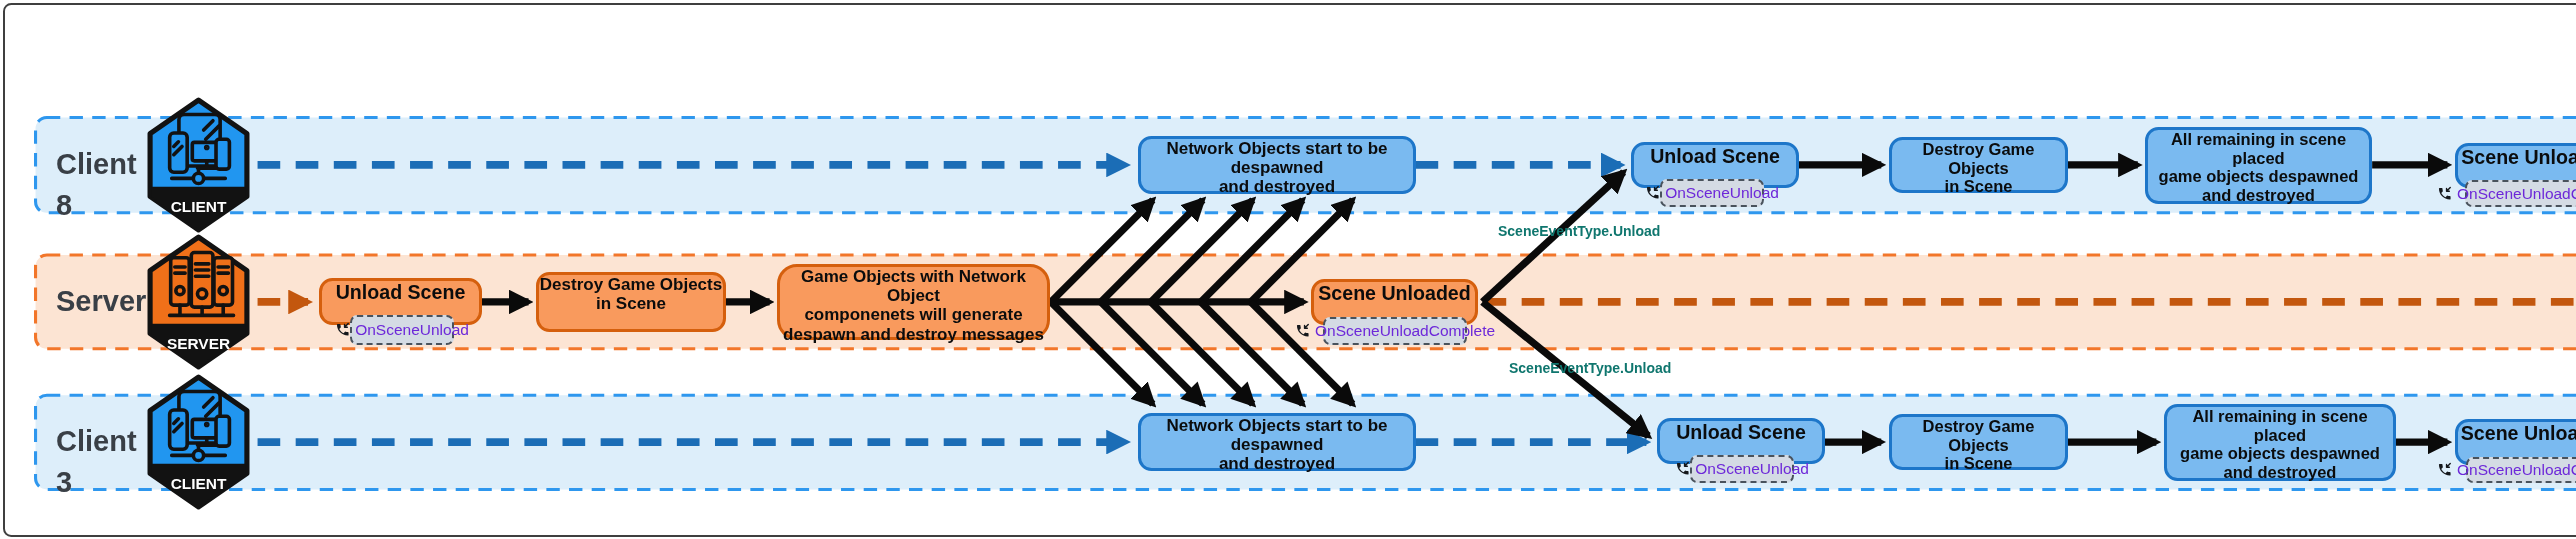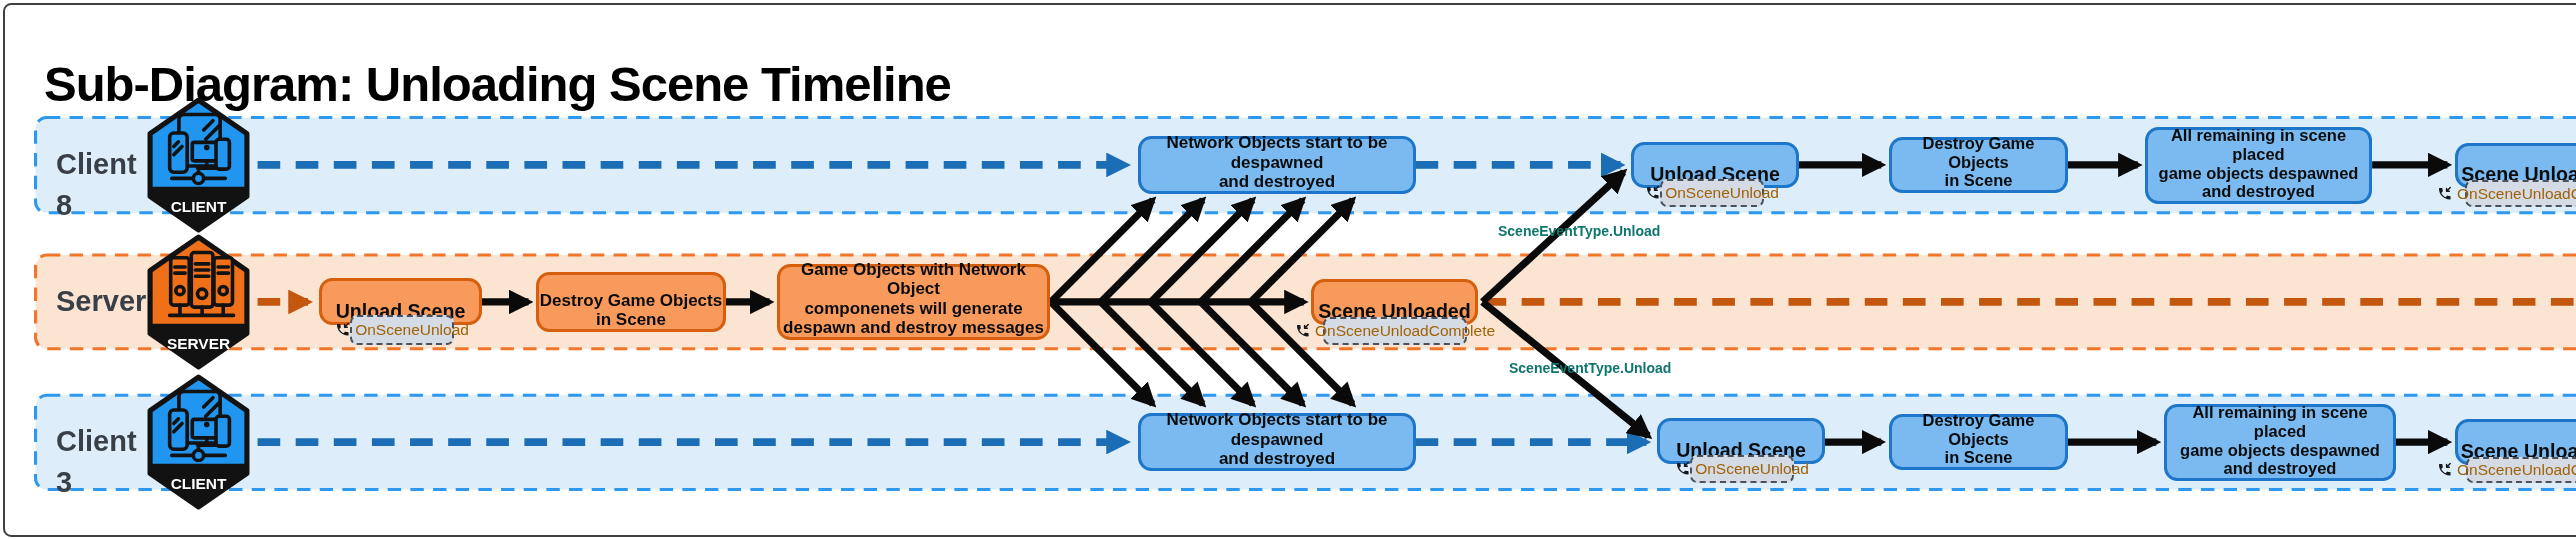--- a/index.html
+++ b/index.html
@@ -8,29 +8,29 @@
   #frame{position:absolute;inset:3.1px;border:2.6px solid #3f3f3f;border-radius:8.2px;pointer-events:none;}
   #page-title{position:absolute;left:44px;top:23px;font-size:49px;font-weight:700;color:#000;
               letter-spacing:-1px;white-space:nowrap;}
   
   #overlay{position:absolute;left:0;top:0;}
   
   .lane-label{position:absolute;left:56px;width:98px;height:41px;line-height:41px;
               font-size:29px;font-weight:700;color:#393f46;}
   .hex{position:absolute;left:147px;width:103px;height:136px;}
   
-  .node{position:absolute;box-sizing:border-box;border-radius:13.4px;display:flex;align-items:flex-end;
+  .node{position:absolute;box-sizing:border-box;border-radius:13.4px;display:flex;align-items:flex-start;
         justify-content:center;text-align:center;font-weight:700;color:#0b0c0d;
         white-space:pre-line;line-height:1.13;z-index:3;}
   .node.client{background:#7abaf0;border:3.6px solid #1d76c9;}
   .node.server{background:#f99a5d;border:3.6px solid #d55f0d;}
   .badge{position:absolute;box-sizing:border-box;background:#d4dbe4;border:2.1px dashed #49525c;
          border-radius:7.2px;display:flex;align-items:center;justify-content:center;gap:4.6px;
          z-index:4;}
-  .badge .blabel{font-size:15.5px;color:#a16207;white-space:nowrap;}
+  .badge .blabel{font-size:15.5px;color:#6d28d9;white-space:nowrap;}
   .bicon,.licon{display:inline-flex;align-items:center;}
   .edge-label{position:absolute;font-size:14px;font-weight:700;color:#0f766e;white-space:nowrap;z-index:2;}
 </style>
 </head>
 <body>
 
 <div id="canvas">
 
   <svg id="overlay" width="2776" height="540" viewBox="0 0 5389 1048">
     <defs>
@@ -95,21 +95,20 @@
     </g>
 
     <g stroke="#0a0a0a" stroke-width="14" fill="none">
       <path d="M2878,586 L3152,334" marker-end="url(#mk-black)"></path>
       <path d="M2878,586 L3200,846" marker-end="url(#mk-black)"></path>
     </g>
   </svg>
 
   <div id="frame"></div>
 
-  <h1 id="page-title">Sub-Diagram: Unloading Scene Timeline</h1>
 
   <div class="lane-label" style="top:144px">Client 8</div>
   <div class="lane-label" style="top:281px">Server</div>
   <div class="lane-label" style="top:421px">Client 3</div>
 
   <svg class="hex" style="top:97px" viewBox="0 0 200 264">
     <polygon points="100,6 194,71 194,193 100,258 6,193 6,71" fill="#2196f0" stroke="#121212" stroke-width="10" stroke-linejoin="round"></polygon>
     <path d="M8,174 H192 V193 L100,257 L8,193 Z" fill="#121212"></path>
     <g stroke="#121212" stroke-width="7" fill="none" stroke-linecap="round" stroke-linejoin="round">
       <rect x="62" y="34" width="80" height="100" rx="10"></rect>
@@ -169,21 +168,21 @@
         <span class="bicon">
           <svg width="15.5" height="15.5" viewBox="0 0 24 24">
             <path fill="#15181c" d="M6.62 10.79c1.44 2.83 3.76 5.14 6.59 6.59l2.2-2.21c.27-.27.67-.36 1.02-.24 1.12.37 2.33.57 3.57.57.55 0 1 .45 1 1V20c0 .55-.45 1-1 1-9.39 0-17-7.61-17-17 0-.55.45-1 1-1h3.5c.55 0 1 .45 1 1 0 1.25.2 2.45.57 3.57.11.35.03.74-.25 1.02l-2.2 2.2z"></path>
             <path d="M20.5 2.5 L14.8 8.2 M14.8 8.2 L14.8 3.9 M14.8 8.2 L19.1 8.2" stroke="#15181c" stroke-width="2.2" fill="none" stroke-linecap="round"></path>
           </svg>
         </span>
         <span class="blabel">OnSceneUnload</span>
       </div>
       <div class="node server" style="left: 536px; top: 272px; width: 190px; height: 60px; font-size: 17px;"><span>Destroy Game Objects
 in Scene</span></div>
-      <div class="node server" style="left: 777px; top: 264px; width: 273px; height: 76px; font-size: 17px;"><span>Game Objects with Network Object
+      <div class="node server" style="left: 777px; top: 264px; width: 273px; height: 76px; font-size: 17px; border-radius: 20px;"><span>Game Objects with Network Object
 componenets will generate
 despawn and destroy messages</span></div>
       <div class="node server" style="left: 1311px; top: 279px; width: 167px; height: 46px; font-size: 19.6px;"><span>Scene Unloaded</span></div>
       <div class="badge" style="left: 1323px; top: 317px; width: 144px; height: 28px;">
         <span class="bicon">
           <svg width="15.5" height="15.5" viewBox="0 0 24 24">
             <path fill="#15181c" d="M6.62 10.79c1.44 2.83 3.76 5.14 6.59 6.59l2.2-2.21c.27-.27.67-.36 1.02-.24 1.12.37 2.33.57 3.57.57.55 0 1 .45 1 1V20c0 .55-.45 1-1 1-9.39 0-17-7.61-17-17 0-.55.45-1 1-1h3.5c.55 0 1 .45 1 1 0 1.25.2 2.45.57 3.57.11.35.03.74-.25 1.02l-2.2 2.2z"></path>
             <path d="M20.5 2.5 L14.8 8.2 M14.8 8.2 L14.8 3.9 M14.8 8.2 L19.1 8.2" stroke="#15181c" stroke-width="2.2" fill="none" stroke-linecap="round"></path>
           </svg>
         </span>

